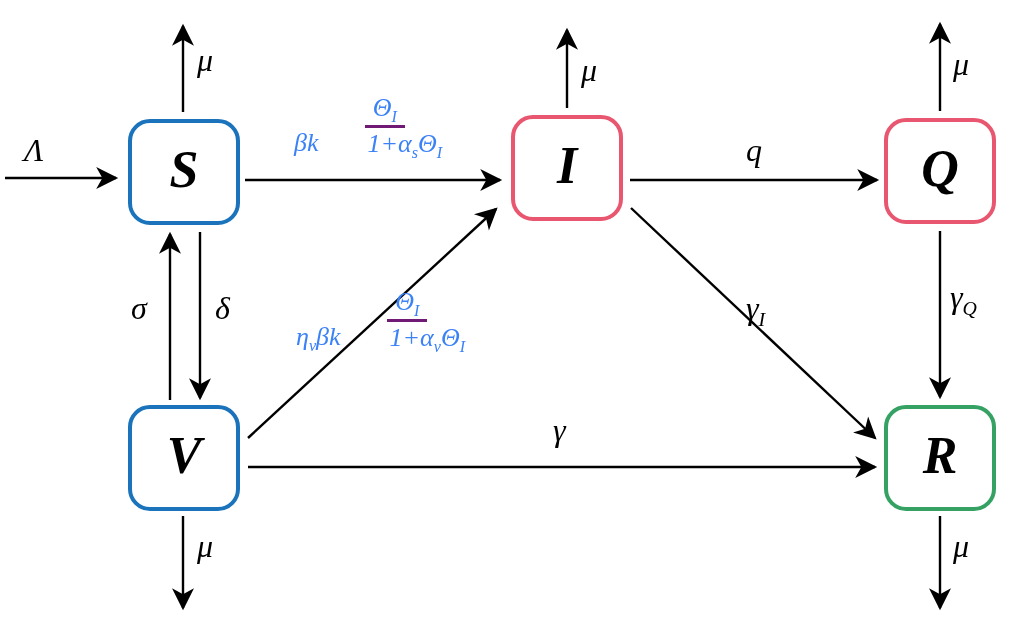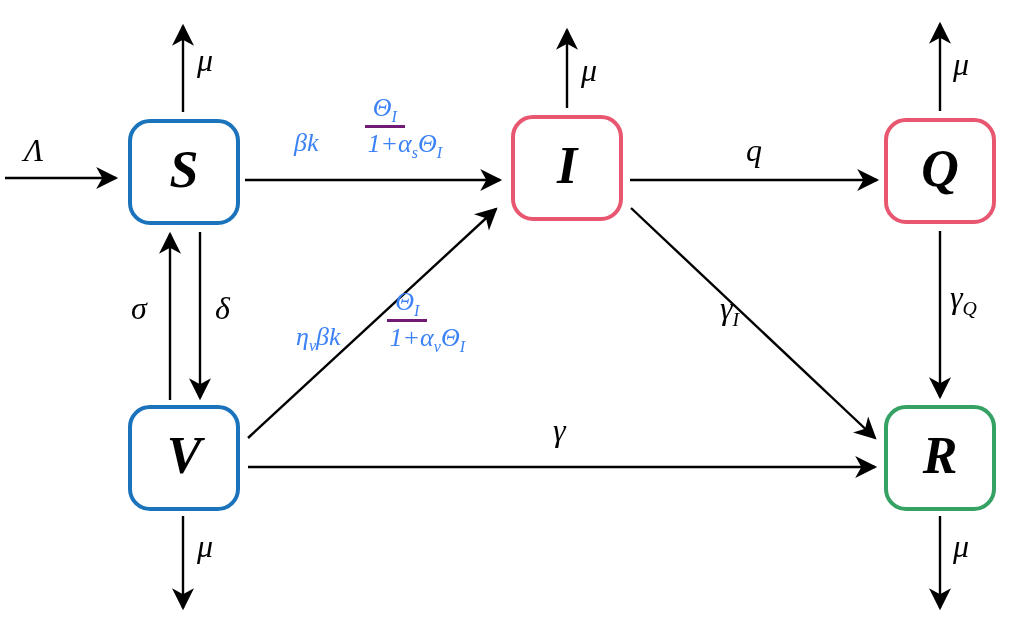--- a/index.html
+++ b/index.html
@@ -143,21 +143,21 @@
   <div class="lbl" style="left:197px; top:44px;">μ</div>
   <div class="lbl" style="left:581px; top:54px;">μ</div>
   <div class="lbl" style="left:953px; top:48px;">μ</div>
   <div class="lbl" style="left:197px; top:530px;">μ</div>
   <div class="lbl" style="left:953px; top:530px;">μ</div>
   <div class="lbl" style="left:746px; top:134px;">q</div>
   <div class="lbl" style="left:131px; top:292px;">σ</div>
   <div class="lbl" style="left:215px; top:292px;">δ</div>
   <div class="lbl" style="left:553px; top:414px;">γ</div>
 
-  <div class="lbl" style="left:720px; top:292px;">
+  <div class="lbl" style="left:746px; top:292px;">
     <span>γ</span><sub class="sb">I</sub>
   </div>
   <div class="lbl" style="left:950px; top:281px;">
     <span>γ</span><sub class="sb">Q</sub>
   </div>
 
   <div class="formula" style="left:294px; top:94px;">
     <span><span>βk</span></span>
     <span class="frac">
       <span class="num"><span>Θ</span><sub class="sb">I</sub></span>

